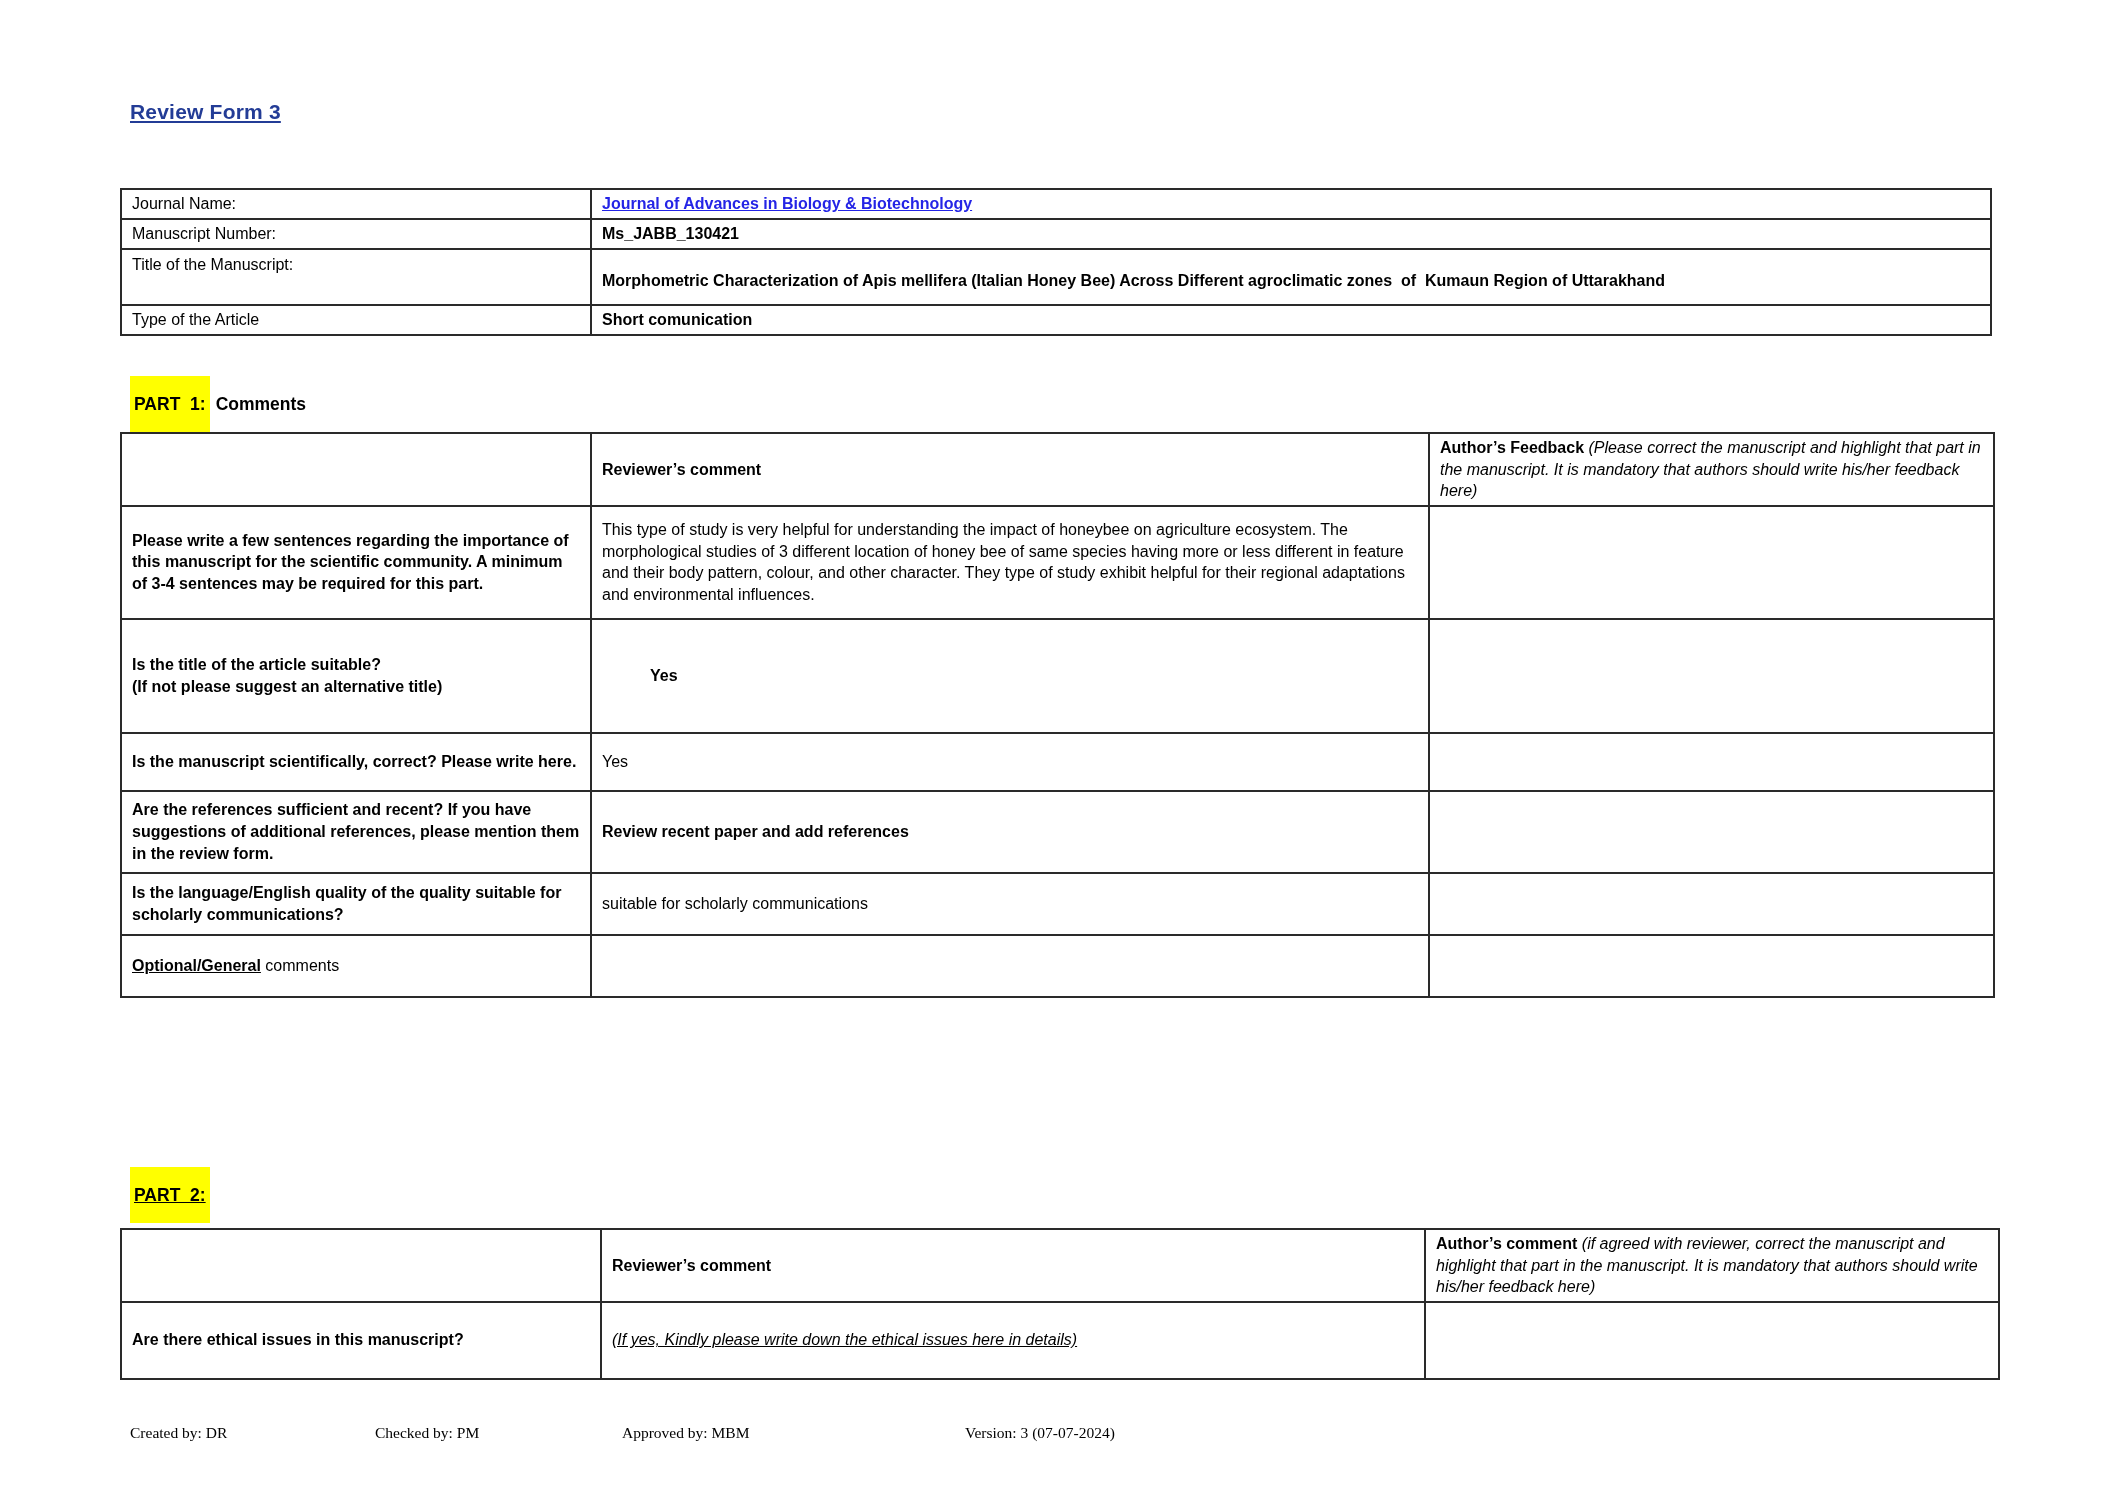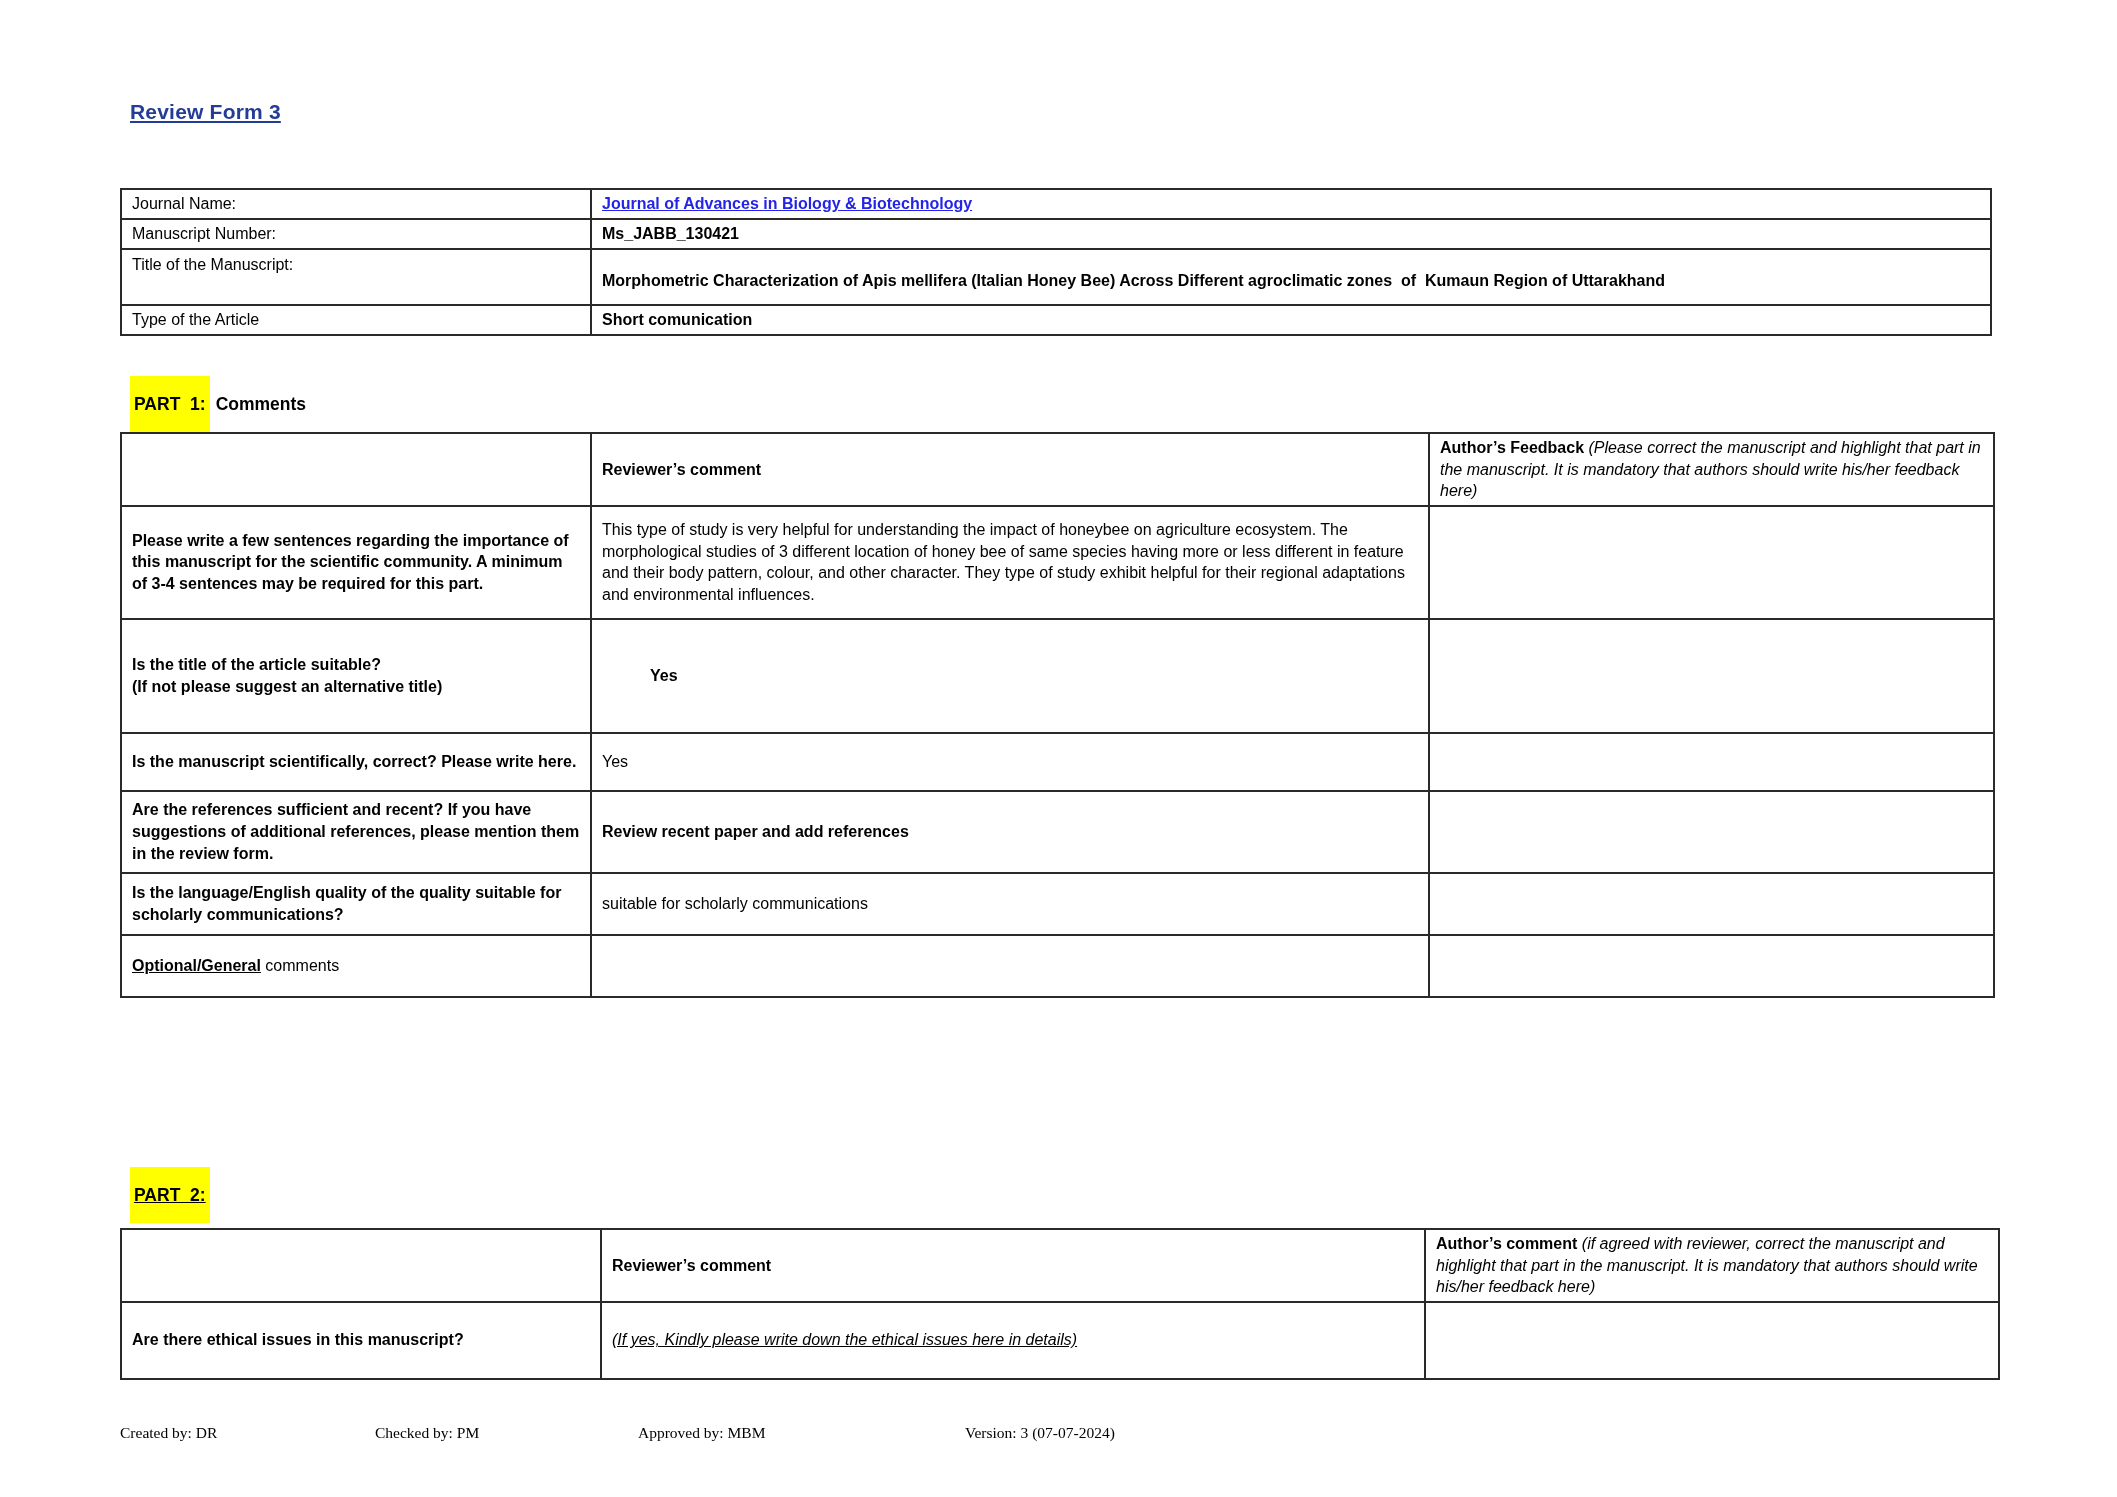--- a/index.html
+++ b/index.html
@@ -52,21 +52,21 @@
   .u-bold { font-weight:bold; text-decoration:underline;text-align:center; }
   td.eth-q { font-weight:bold; vertical-align:middle; padding-left:12px; }
   td.eth-a { vertical-align:top; padding:10px 14px; font-style:italic; }
   td.eth-a span { text-decoration:underline; }
 
   
   .footer-item {
     position:absolute; top:1424px; font-family:"Liberation Serif", serif;
     font-size:15.5px; color:#000;
   }
-  .f1 { left:120px;text-align:center; } .f2 { left:375px; } .f3 { left:622px;margin-left:16px; } .f4 { left:965px; }
+  .f1 { left:130px;text-align:center; } .f2 { left:375px; } .f3 { left:622px; } .f4 { left:965px; }
 </style>
 </head>
 <body>
 
 <div class="page">
 
   <h1 class="doc-title">Review Form 3</h1>
 
   <table class="tbl info-tbl">
     <colgroup>

